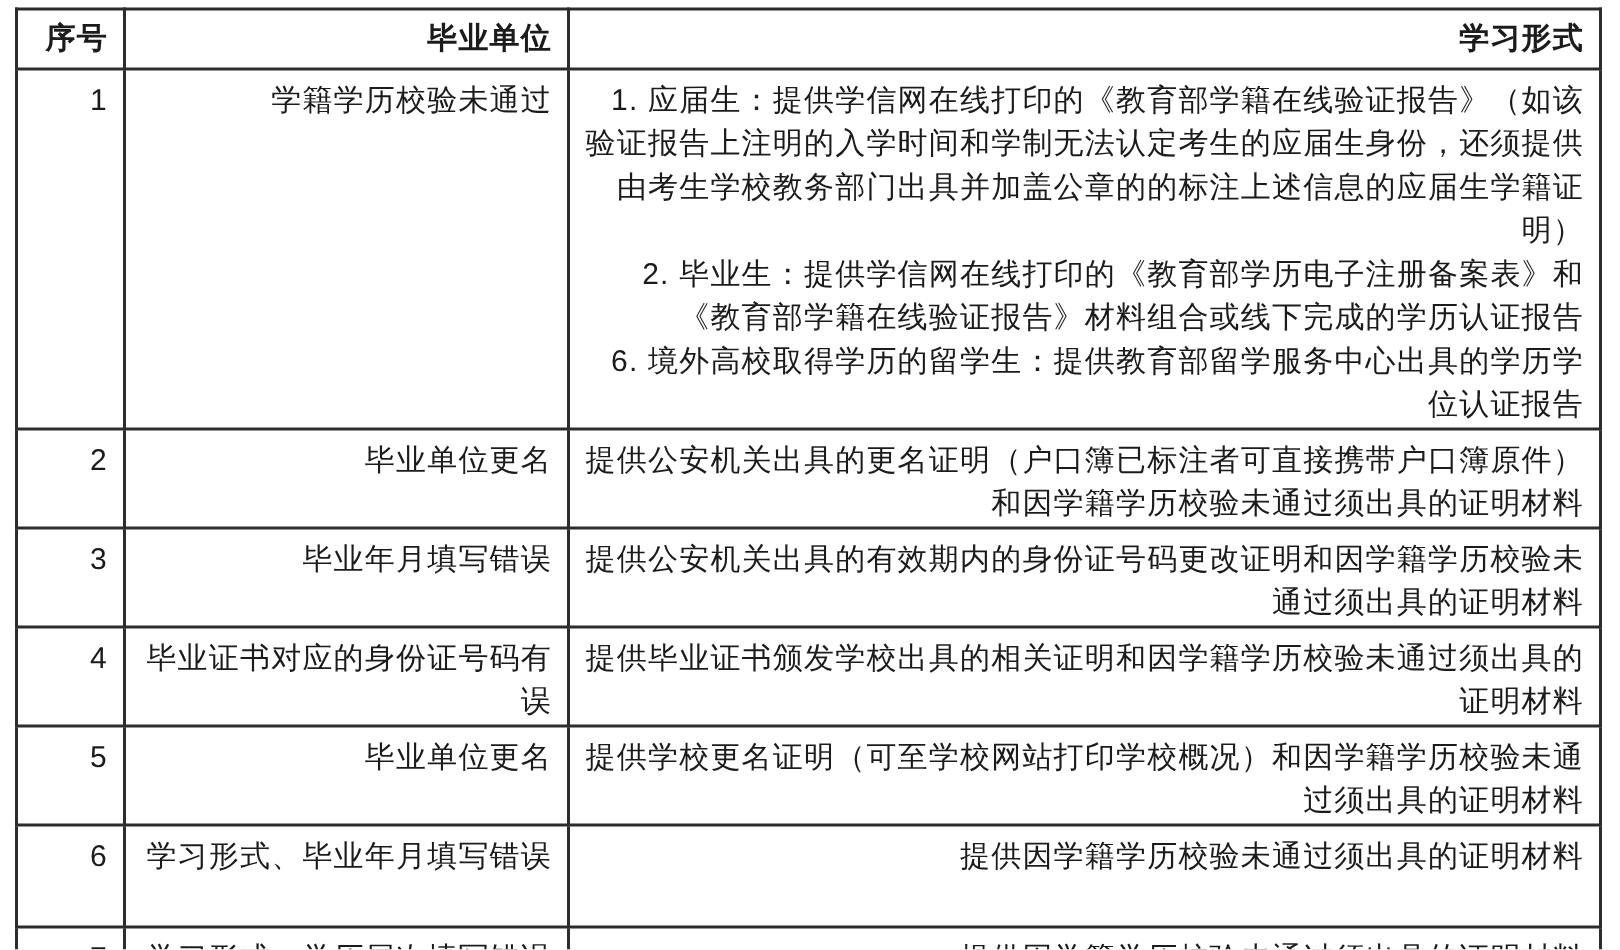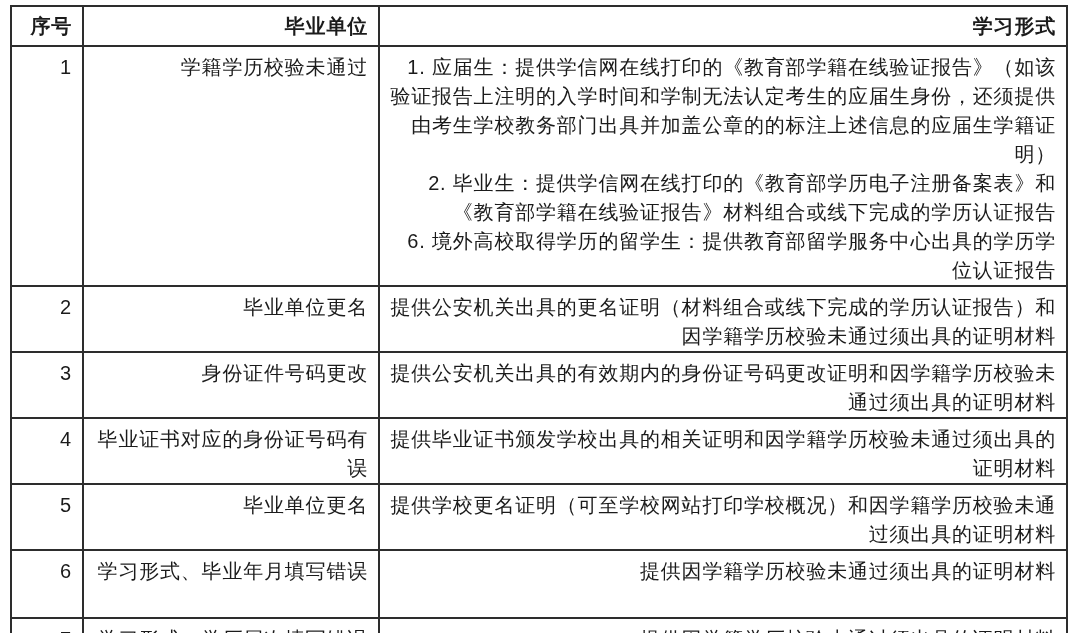--- a/index.html
+++ b/index.html
@@ -74,26 +74,26 @@
           <td>
             <div>1. 应届生：提供学信网在线打印的《教育部学籍在线验证报告》（如该验证报告上注明的入学时间和学制无法认定考生的应届生身份，还须提供由考生学校教务部门出具并加盖公章的的标注上述信息的应届生学籍证明）</div>
             <div>2. 毕业生：提供学信网在线打印的《教育部学历电子注册备案表》和《教育部学籍在线验证报告》材料组合或线下完成的学历认证报告</div>
             <div>6. 境外高校取得学历的留学生：提供教育部留学服务中心出具的学历学位认证报告</div>
           </td>
         </tr>
         <tr class="r1">
           <td>2</td>
           <td>毕业单位更名</td>
           <td>
-            <div>提供公安机关出具的更名证明（材料组合或线下完成的学历认证报告）和因学籍学历校验未通过须出具的证明材料</div>
+            <div>提供公安机关出具的更名证明（户口簿已标注者可直接携带户口簿原件）和因学籍学历校验未通过须出具的证明材料</div>
           </td>
         </tr>
         <tr class="r2">
           <td>3</td>
-          <td>身份证件号码更改</td>
+          <td>毕业年月填写错误</td>
           <td>
             <div>提供公安机关出具的有效期内的身份证号码更改证明和因学籍学历校验未通过须出具的证明材料</div>
           </td>
         </tr>
         <tr class="r3">
           <td>4</td>
           <td>毕业证书对应的身份证号码有误</td>
           <td>
             <div>提供毕业证书颁发学校出具的相关证明和因学籍学历校验未通过须出具的证明材料</div>
           </td>

